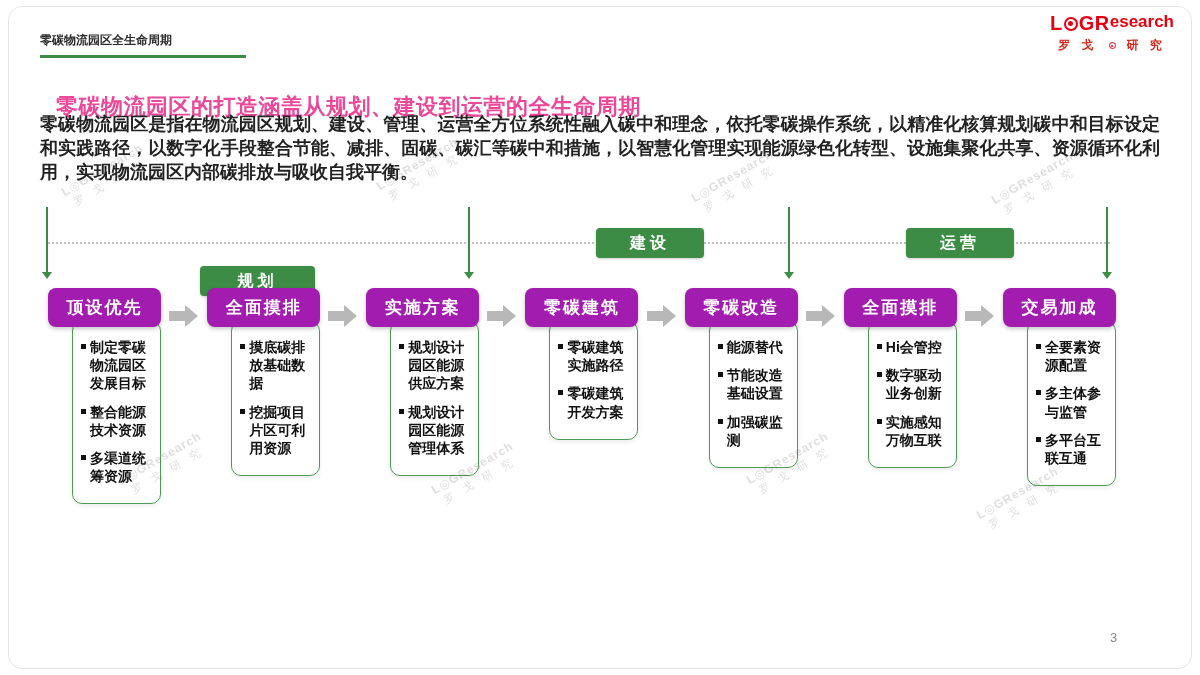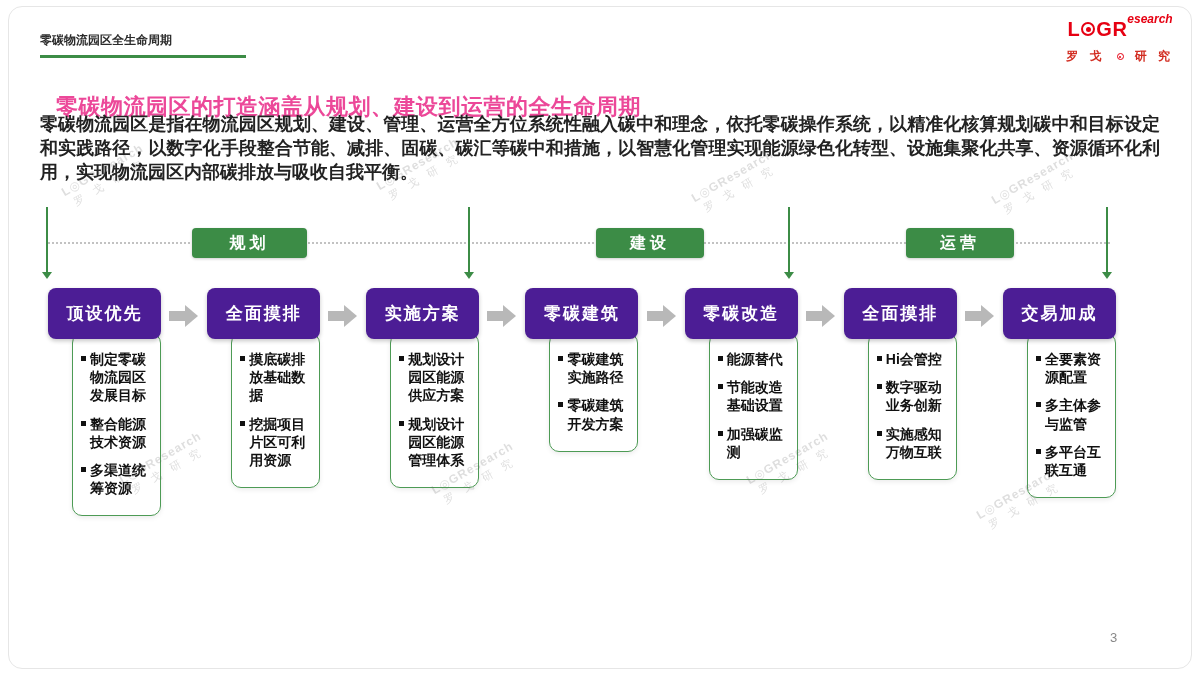--- a/index.html
+++ b/index.html
@@ -14,45 +14,45 @@
   
   .eyebrow{position:absolute;left:40px;top:32px;font-size:12px;font-weight:bold;color:#2b2b2b;}
   .eyebrow-line{width:206px;height:3px;background:#3c8c46;margin-top:6px;}
   .page-title{position:absolute;left:40px;top:76px;font-size:22px;font-weight:bold;color:#ec4899;margin:16px;letter-spacing:0.5px;}
   .intro{position:absolute;left:40px;top:112px;width:1120px;font-size:18px;line-height:24px;
     color:#222;font-weight:600;text-align:justify;margin:0;}
   
   .logo{position:absolute;right:26px;top:12px;text-align:center;color:#e60012;}
   .logo-line1{display:flex;align-items:center;justify-content:center;font-weight:bold;}
   .logo-part1,.logo-part2{font-size:20px;letter-spacing:0.5px;}
-  .logo-part3{font-size:12px;font-weight:bold;align-self:flex-end;margin-bottom:20px;font-style:italic;}
+  .logo-part3{font-size:17px;font-weight:bold;align-self:flex-end;margin-bottom:3px;}
   .target-icon{width:14px;height:14px;border:2.5px solid #e60012;border-radius:50%;
     display:inline-flex;align-items:center;justify-content:center;margin:0 1px;box-sizing:border-box;}
   .target-icon i{width:5px;height:5px;background:#e60012;border-radius:50%;display:block;}
   .mini-target{width:7px;height:7px;border:1.5px solid #e60012;border-radius:50%;
     display:inline-flex;align-items:center;justify-content:center;margin:0 3px;box-sizing:border-box;}
   .mini-target i{width:2px;height:2px;background:#e60012;border-radius:50%;display:block;}
   .logo-line2{display:flex;align-items:center;justify-content:center;font-size:12px;font-weight:bold;
     letter-spacing:4px;margin-top:2px;color:#d22c20;gap:8px;}
   
   .dotline{position:absolute;left:48px;top:242px;width:1062px;border-top:2px dotted #c2c2c2;}
   .phase{position:absolute;top:228px;height:30px;background:#3c8c46;border-radius:4px;color:#fff;
     font-size:16px;font-weight:bold;letter-spacing:4px;display:flex;align-items:center;justify-content:center;
     box-shadow:0 1px 3px rgba(0,0,0,0.2);}
-  .phase-1{left:192px;width:115px;}
+  .phase-1{left:200px;width:115px;margin-top:38px;}
   .phase-2{left:596px;width:108px;}
   .phase-3{left:906px;width:108px;}
   .v-arrow{position:absolute;top:207px;width:2px;height:70px;background:#3c8c46;}
   .v-arrow:after{content:"";position:absolute;left:-4px;bottom:-7px;
     border:5px solid transparent;border-top:7px solid #3c8c46;}
   
   .process-row{position:absolute;left:48px;top:288px;width:1068px;display:flex;
     justify-content:space-between;align-items:flex-start;}
   .col{width:113px;flex:none;position:relative;}
-  .col-header{height:51px;background:#4c1d95;border-radius:8px;color:#fff;font-size:17px;font-weight:bold;
+  .col-header{height:39px;background:#a21caf;border-radius:8px;color:#fff;font-size:17px;font-weight:bold;
     letter-spacing:2px;display:flex;align-items:center;justify-content:center;position:relative;z-index:2;
     box-shadow:0 2px 4px rgba(0,0,0,0.22);}
   .card{margin:-6px 16px 0 24px;width:89px;background:#fff;border:1.5px solid #4d9b55;border-radius:10px;
     padding:16px 8px 8px;box-sizing:border-box;position:relative;z-index:1;
     box-shadow:0 2px 5px rgba(0,0,0,0.08);}
   .card ul{list-style:none;margin:0;padding:0;}
   .card li{display:flex;margin-bottom:10px;font-size:14px;font-weight:bold;color:#111;line-height:1.3;}
   .sq{width:5px;height:5px;background:#111;margin:6px 4px 0 0;flex:none;}
   .flow-arrow{flex:none;margin-top:17px;width:30px;height:22px;position:relative;}
   .flow-arrow .stem{position:absolute;left:0;top:6px;width:16px;height:10px;background:#b8b8b8;}

